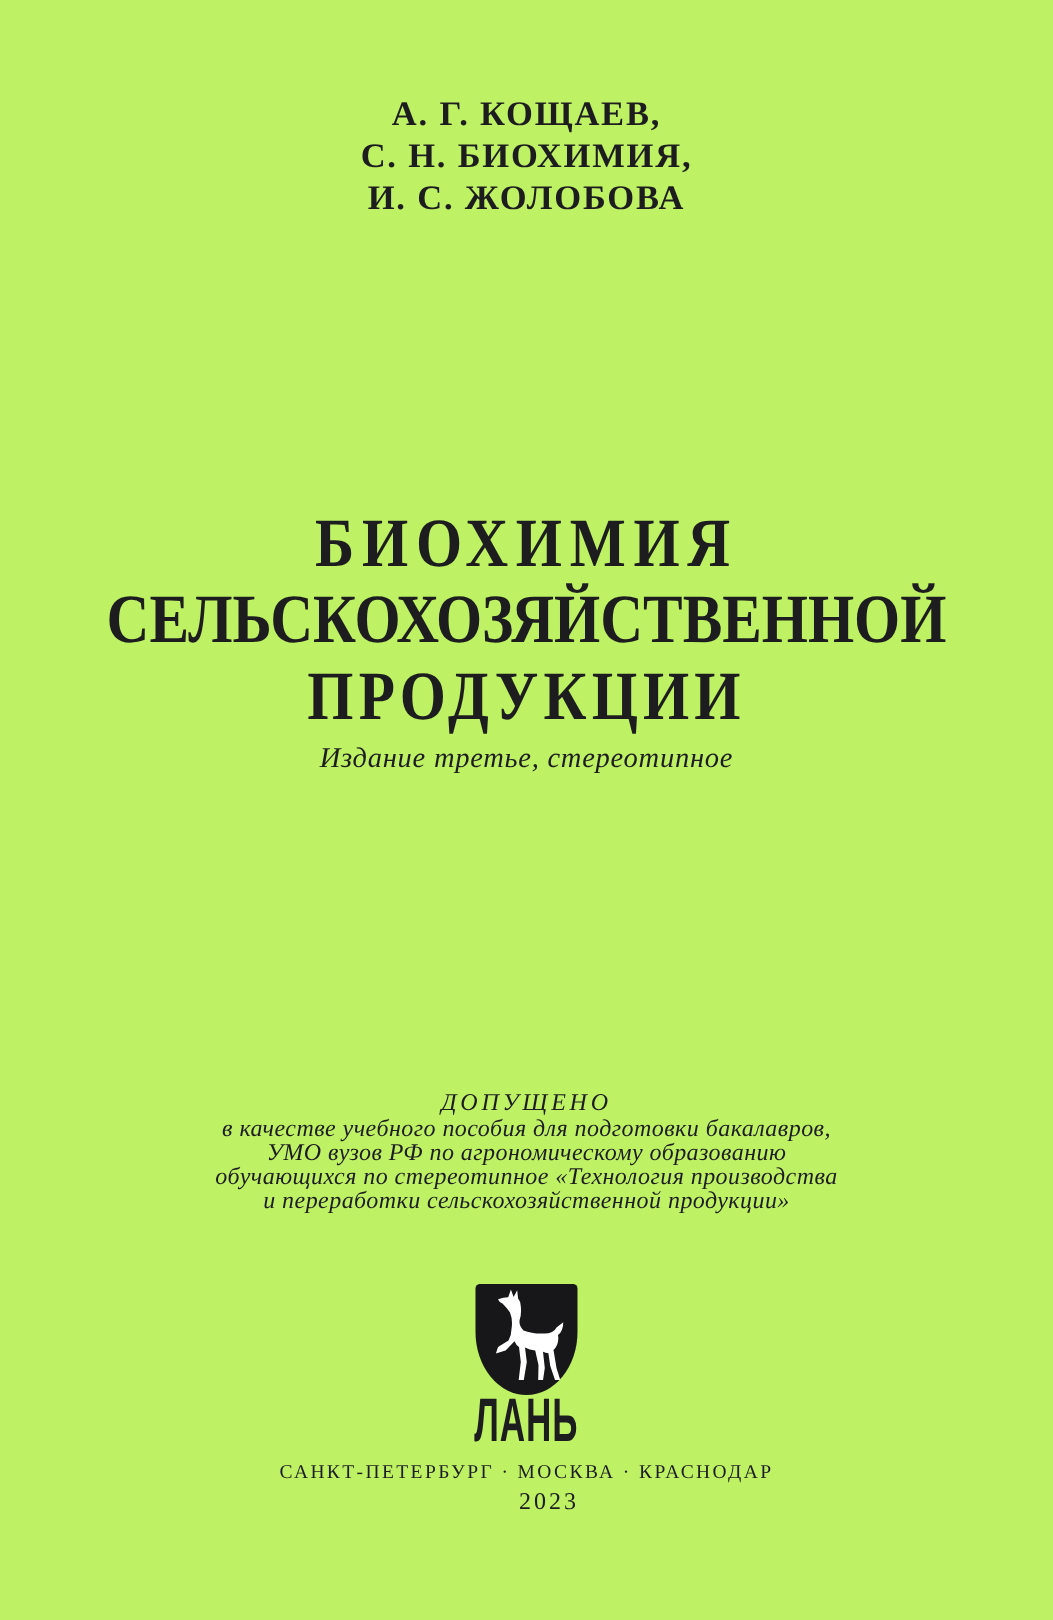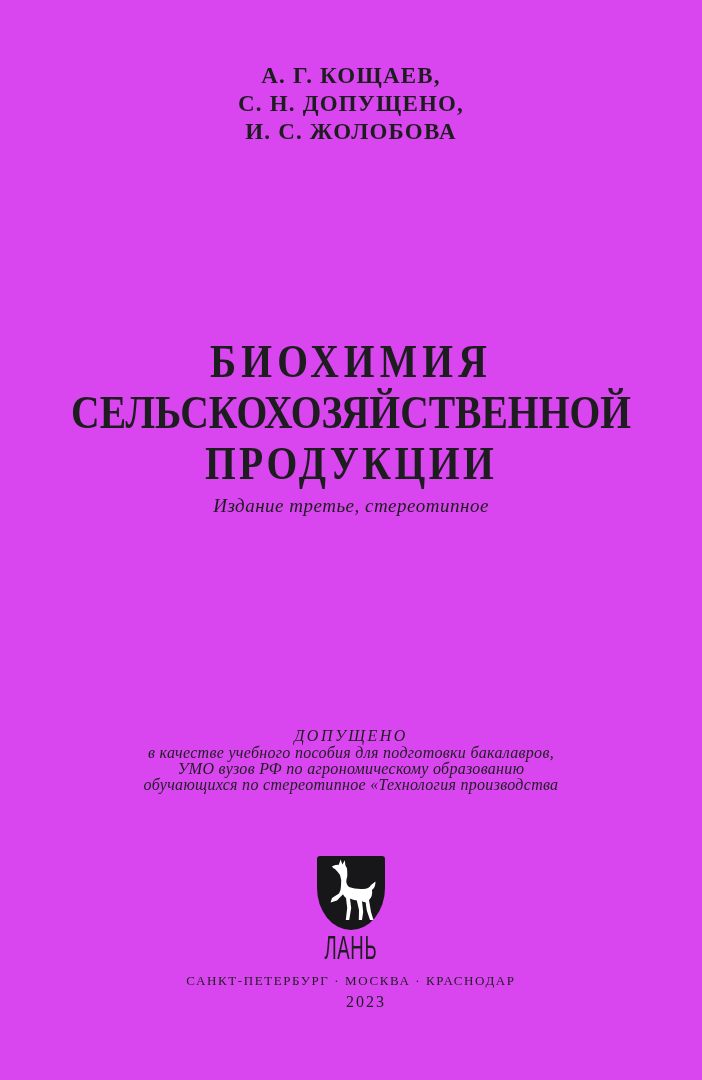--- a/index.html
+++ b/index.html
@@ -5,21 +5,21 @@
   html, body {
     margin: 0;
     padding: 0;
     background: #ffffff;
   }
   .page {
     position: relative;
     width: 702px;
     height: 1080px;
     margin: 0 auto;
-    background: #d946ef;
+    background: #bef264;
     color: #1d1d20;
     font-family: "Liberation Serif", "DejaVu Serif", serif;
     overflow: hidden;
   }
   .centered-block {
     position: absolute;
     left: 0;
     width: 100%;
     text-align: center;
   }
@@ -78,22 +78,22 @@
   .logo-shield svg {
     position: absolute;
     left: 0;
     top: 0;
     width: 100%;
     height: 100%;
   }
   .publisher-name {
     top: 932px;
     font-family: "Liberation Sans", "DejaVu Sans", sans-serif;
-    font-weight: normal;
-    font-size: 31px;
+    font-weight: bold;
+    font-size: 39px;
     line-height: 31px;
   }
   .publisher-name .condensed {
     display: inline-block;
     transform: scaleX(0.60) scaleY(1.05);
     transform-origin: 50% 50%;
     letter-spacing: 1px;
   }
   .cities {
     top: 973px;
@@ -107,37 +107,38 @@
     margin-left: 15px;
   }
 </style>
 </head>
 <body>
 
 <div class="page">
 
   <div class="centered-block authors">
     <div>А. Г. КОЩАЕВ,</div>
-    <div>С. Н. ДОПУЩЕНО,</div>
+    <div>С. Н. БИОХИМИЯ,</div>
     <div>И. С. ЖОЛОБОВА</div>
   </div>
 
   <div class="centered-block title">
     <span class="title-line">БИОХИМИЯ</span>
     <span class="title-line">СЕЛЬСКОХОЗЯЙСТВЕННОЙ</span>
     <span class="title-line">ПРОДУКЦИИ</span>
   </div>
 
   <div class="centered-block edition">Издание третье, стереотипное</div>
 
   <div class="centered-block approval">
     <span class="approval-heading">ДОПУЩЕНО</span>
     <span class="approval-line">в качестве учебного пособия для подготовки бакалавров,</span>
     <span class="approval-line">УМО вузов РФ по агрономическому образованию</span>
     <span class="approval-line">обучающихся по стереотипное «Технология производства</span>
+    <span class="approval-line">и переработки сельскохозяйственной продукции»</span>
   </div>
 
   <div class="centered-block logo-wrap">
     <span class="logo-shield">
       <svg viewBox="0 0 68 74" aria-hidden="true">
         <path fill="#ffffff" d="
           M18,13
           Q15.6,12.2 15,10.2
           Q18.6,8.8 21.8,8.8
           L23.6,3.6 L25.4,8.6

